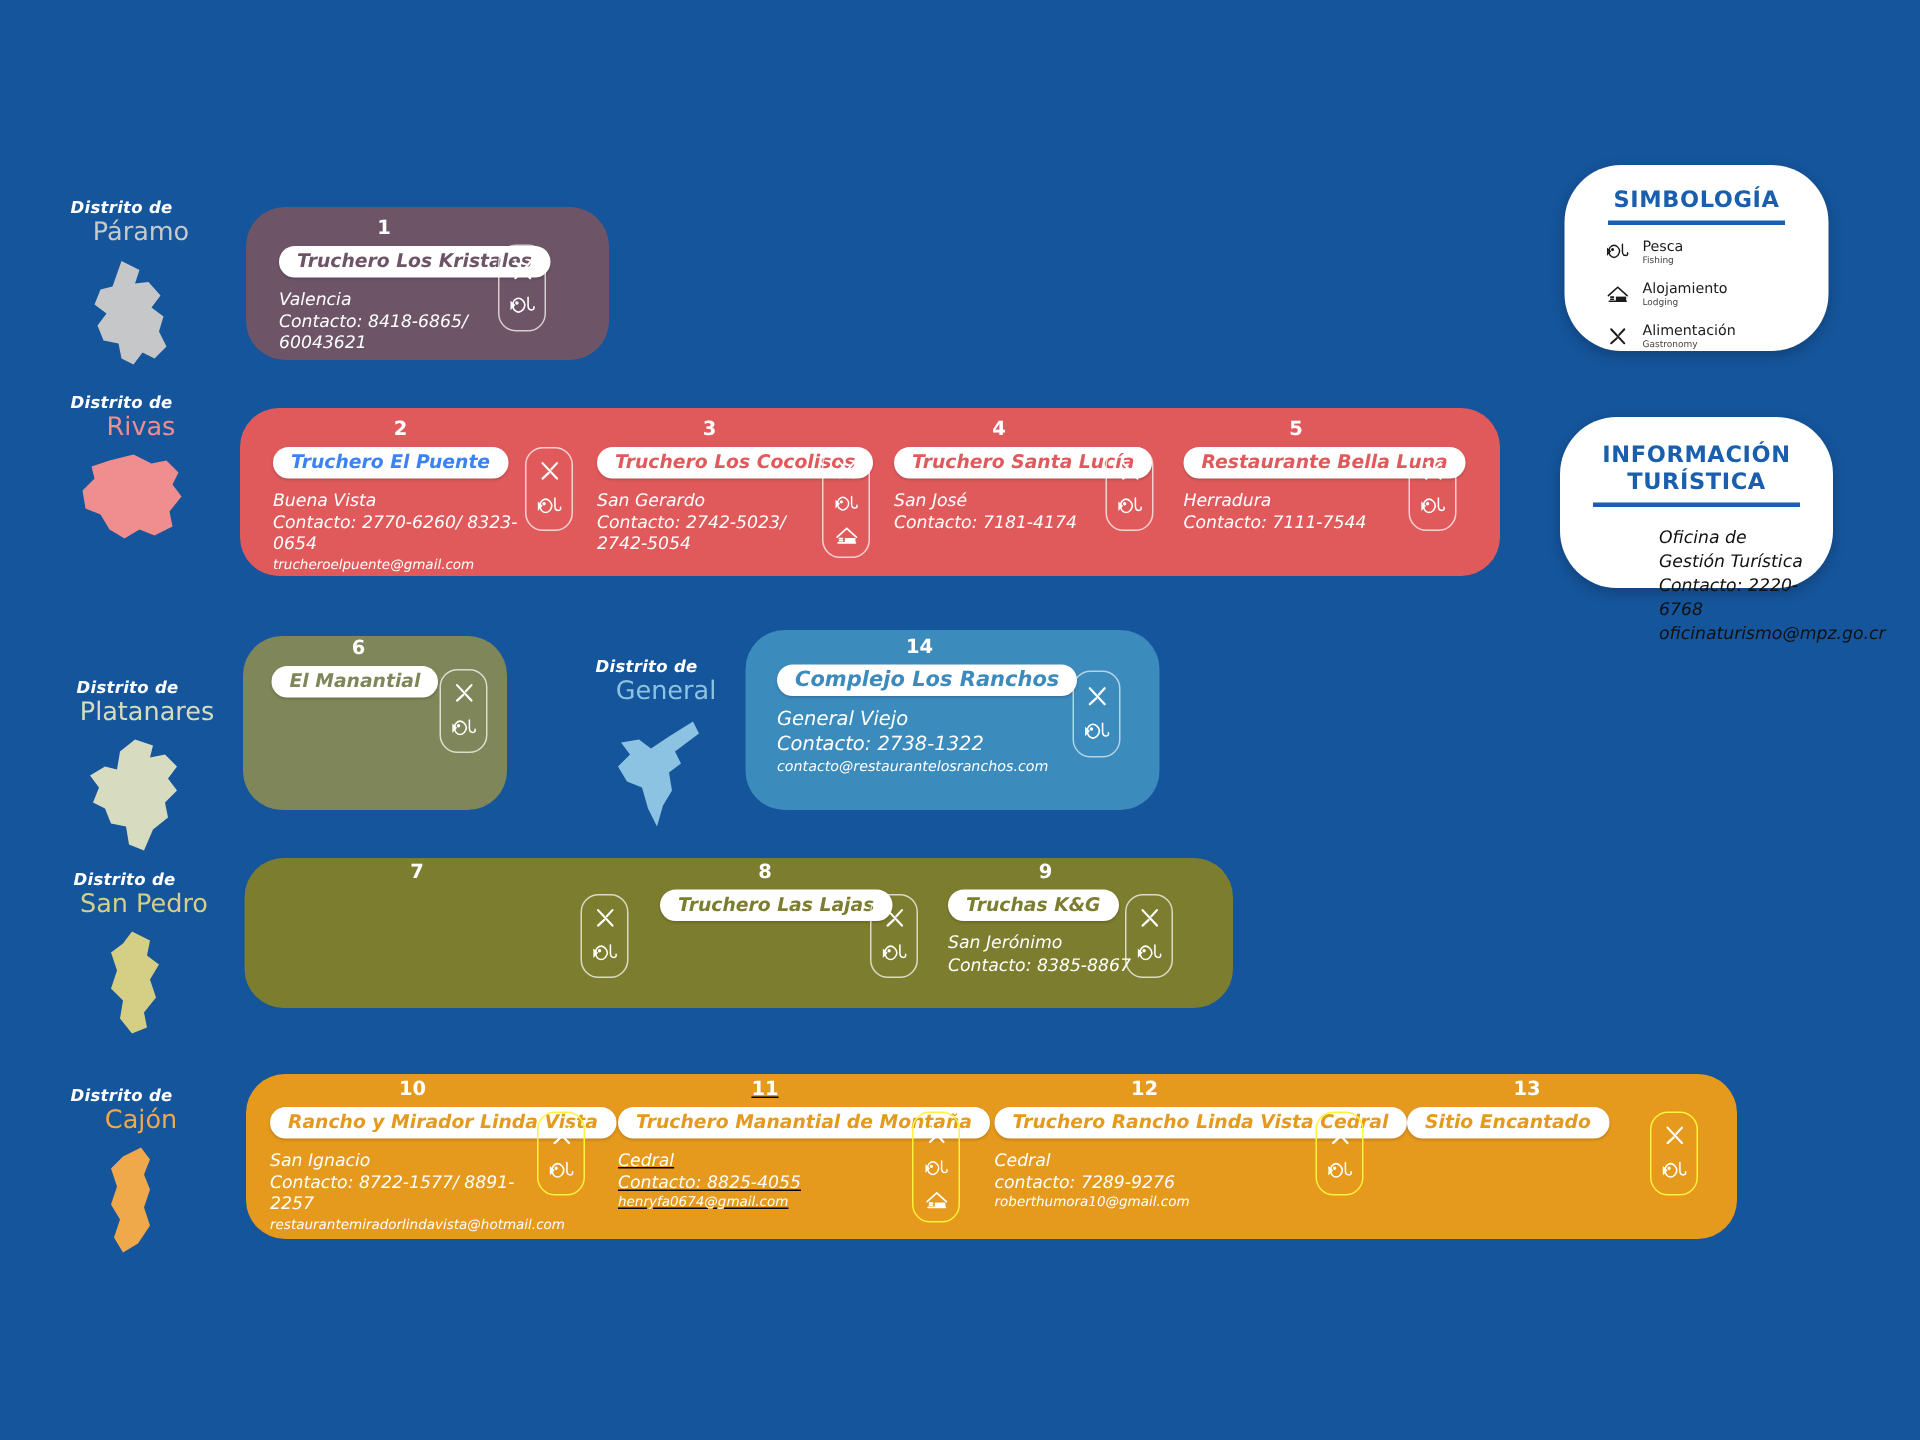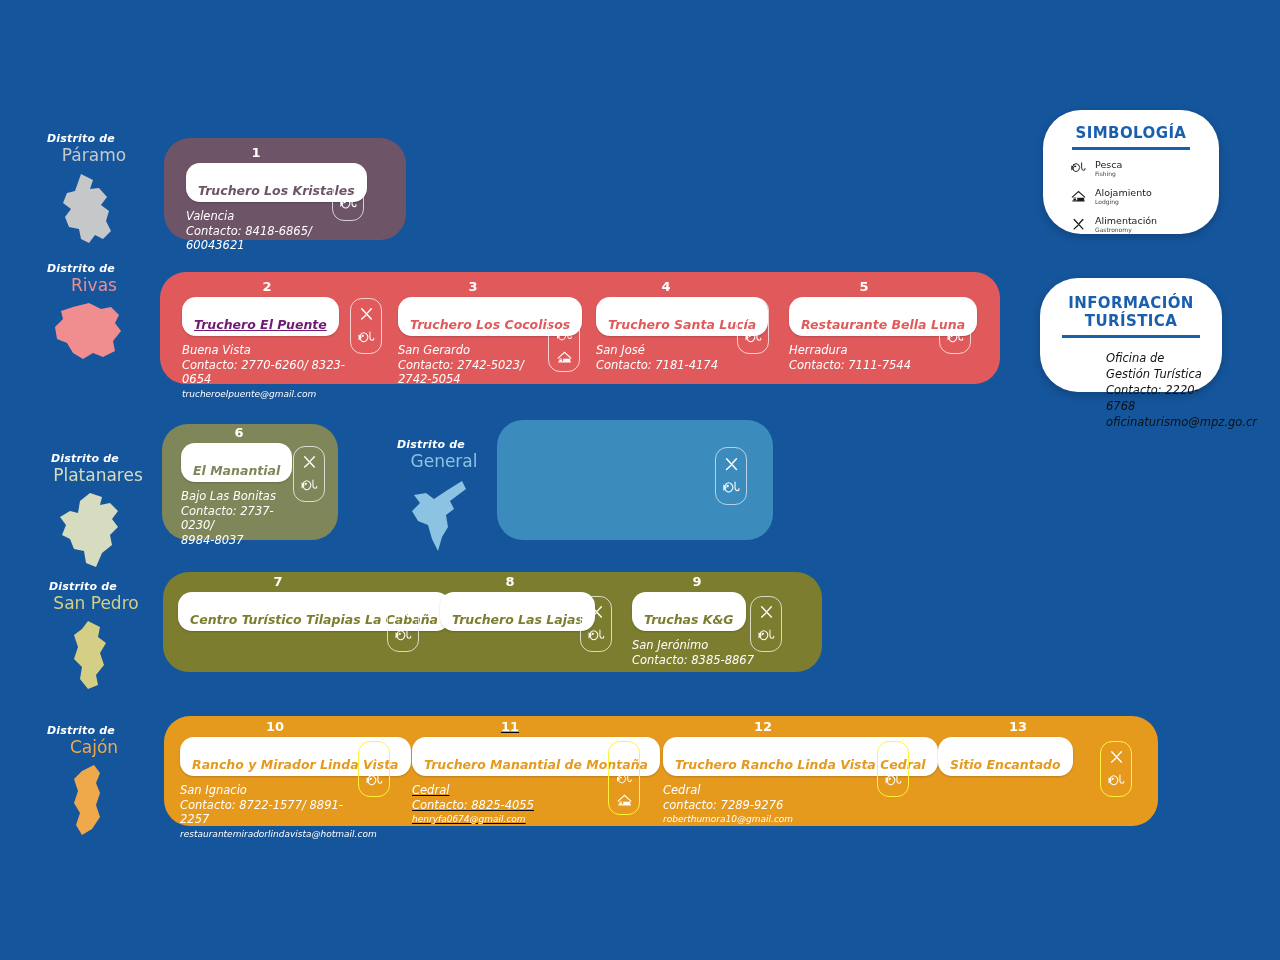--- a/index.html
+++ b/index.html
@@ -28,21 +28,21 @@
   .band { position: absolute; border-radius: 26px; }
 
   
   .entry { position: absolute; }
   .entry .num {
     font-size: 13px; font-weight: bold; color: #ffffff;
     text-align: center; line-height: 14px; margin-bottom: 3px;
   }
   .pill {
     display: inline-block; background: #fff; border-radius: 14px;
-    padding: 21px 12px 4px; font-size: 12.5px; font-weight: bold;
+    padding: 3px 12px 4px; font-size: 12.5px; font-weight: bold;
     font-style: italic; white-space: nowrap; line-height: 14px;
     box-shadow: 0 1px 2px rgba(0,0,0,.18);
   }
   .meta {
     margin-top: 7px; color: #ffffff; font-style: italic;
     font-size: 11.5px; line-height: 14.5px; white-space: pre-line;
   }
   .meta .mail { font-size: 9px; display: block; line-height: 12px; margin-top: 1px; }
 
   
@@ -148,21 +148,21 @@
     <svg width="17" height="17" viewBox="0 0 24 24" fill="none" stroke="#fff" stroke-width="1.5" stroke-linecap="round">
         <path d="M4 6 Q8 2 12 6 Q16 10 12 15 Q8 19 4 15 Q1 10 4 6Z"></path>
         <path d="M4 10.5 L1.2 8 L1.2 13.5 Z"></path>
         <circle cx="6.5" cy="8.5" r="0.9" fill="#fff"></circle>
         <path d="M17 3 L17 11 Q17 15 20.5 15 Q23 15 22.5 12"></path>
       </svg>
   </div>
 
   <div class="entry" style="left:182px;top:280px;width:170px;">
     <div class="num">2</div>
-    <div class="pill" style="color:#701a75;text-decoration:underline;">Truchero El Puente</div>
+    <div class="pill" style="color:#3b82f6;">Truchero El Puente</div>
     <div class="meta"><span>Buena Vista</span>
 <span>Contacto: 2770-6260/ 8323-0654</span><span class="mail">trucheroelpuente@gmail.com</span></div>
   </div>
   <div class="icons" style="left:350px;top:298px;height:56px;border:1.5px solid rgba(255,255,255,.72);">
     <svg width="17" height="17" viewBox="0 0 24 24" fill="none" stroke="#fff" stroke-width="2.1" stroke-linecap="round">
         <path d="M5 4 L19 19"></path>
         <path d="M19 4 L13.5 10"></path>
         <path d="M11 13.5 L5 19"></path>
       </svg>
     <svg width="17" height="17" viewBox="0 0 24 24" fill="none" stroke="#fff" stroke-width="1.5" stroke-linecap="round">
@@ -237,55 +237,57 @@
         <path d="M4 6 Q8 2 12 6 Q16 10 12 15 Q8 19 4 15 Q1 10 4 6Z"></path>
         <path d="M4 10.5 L1.2 8 L1.2 13.5 Z"></path>
         <circle cx="6.5" cy="8.5" r="0.9" fill="#fff"></circle>
         <path d="M17 3 L17 11 Q17 15 20.5 15 Q23 15 22.5 12"></path>
       </svg>
   </div>
 
   <div class="entry" style="left:181px;top:426px;width:116px;">
     <div class="num">6</div>
     <div class="pill" style="color:#7f8659;">El Manantial</div>
-    <div class="meta"><span>Bajo Las Bonitas</span>
-<span>Contacto: 2737-0230/
-8984-8037</span></div>
   </div>
   <div class="icons" style="left:293px;top:446px;height:56px;border:1.5px solid rgba(255,255,255,.72);">
     <svg width="17" height="17" viewBox="0 0 24 24" fill="none" stroke="#fff" stroke-width="2.1" stroke-linecap="round">
         <path d="M5 4 L19 19"></path>
         <path d="M19 4 L13.5 10"></path>
         <path d="M11 13.5 L5 19"></path>
       </svg>
     <svg width="17" height="17" viewBox="0 0 24 24" fill="none" stroke="#fff" stroke-width="1.5" stroke-linecap="round">
         <path d="M4 6 Q8 2 12 6 Q16 10 12 15 Q8 19 4 15 Q1 10 4 6Z"></path>
         <path d="M4 10.5 L1.2 8 L1.2 13.5 Z"></path>
         <circle cx="6.5" cy="8.5" r="0.9" fill="#fff"></circle>
         <path d="M17 3 L17 11 Q17 15 20.5 15 Q23 15 22.5 12"></path>
       </svg>
   </div>
 
+  <div class="entry" style="left:518px;top:425px;width:190px;">
+    <div class="num">14</div>
+    <div class="pill" style="color:#3c8bbd;font-size:14px;">Complejo Los Ranchos</div>
+    <div class="meta" style="font-size:13px;line-height:17px;"><span>General Viejo</span>
+<span>Contacto: 2738-1322</span><span class="mail" style="font-size:9.5px;">contacto@restaurantelosranchos.com</span></div>
+  </div>
   <div class="icons" style="left:715px;top:447px;height:58px;border:1.5px solid rgba(255,255,255,.62);">
     <svg width="17" height="17" viewBox="0 0 24 24" fill="none" stroke="#fff" stroke-width="2.1" stroke-linecap="round">
         <path d="M5 4 L19 19"></path>
         <path d="M19 4 L13.5 10"></path>
         <path d="M11 13.5 L5 19"></path>
       </svg>
     <svg width="17" height="17" viewBox="0 0 24 24" fill="none" stroke="#fff" stroke-width="1.5" stroke-linecap="round">
         <path d="M4 6 Q8 2 12 6 Q16 10 12 15 Q8 19 4 15 Q1 10 4 6Z"></path>
         <path d="M4 10.5 L1.2 8 L1.2 13.5 Z"></path>
         <circle cx="6.5" cy="8.5" r="0.9" fill="#fff"></circle>
         <path d="M17 3 L17 11 Q17 15 20.5 15 Q23 15 22.5 12"></path>
       </svg>
   </div>
 
   <div class="entry" style="left:178px;top:575px;width:200px;">
     <div class="num">7</div>
-    <div class="pill" style="color:#7c7d2e;">Centro Turístico Tilapias La Cabaña</div>
   </div>
   <div class="icons" style="left:387px;top:596px;height:56px;border:1.5px solid rgba(255,255,255,.72);">
     <svg width="17" height="17" viewBox="0 0 24 24" fill="none" stroke="#fff" stroke-width="2.1" stroke-linecap="round">
         <path d="M5 4 L19 19"></path>
         <path d="M19 4 L13.5 10"></path>
         <path d="M11 13.5 L5 19"></path>
       </svg>
     <svg width="17" height="17" viewBox="0 0 24 24" fill="none" stroke="#fff" stroke-width="1.5" stroke-linecap="round">
         <path d="M4 6 Q8 2 12 6 Q16 10 12 15 Q8 19 4 15 Q1 10 4 6Z"></path>
         <path d="M4 10.5 L1.2 8 L1.2 13.5 Z"></path>

